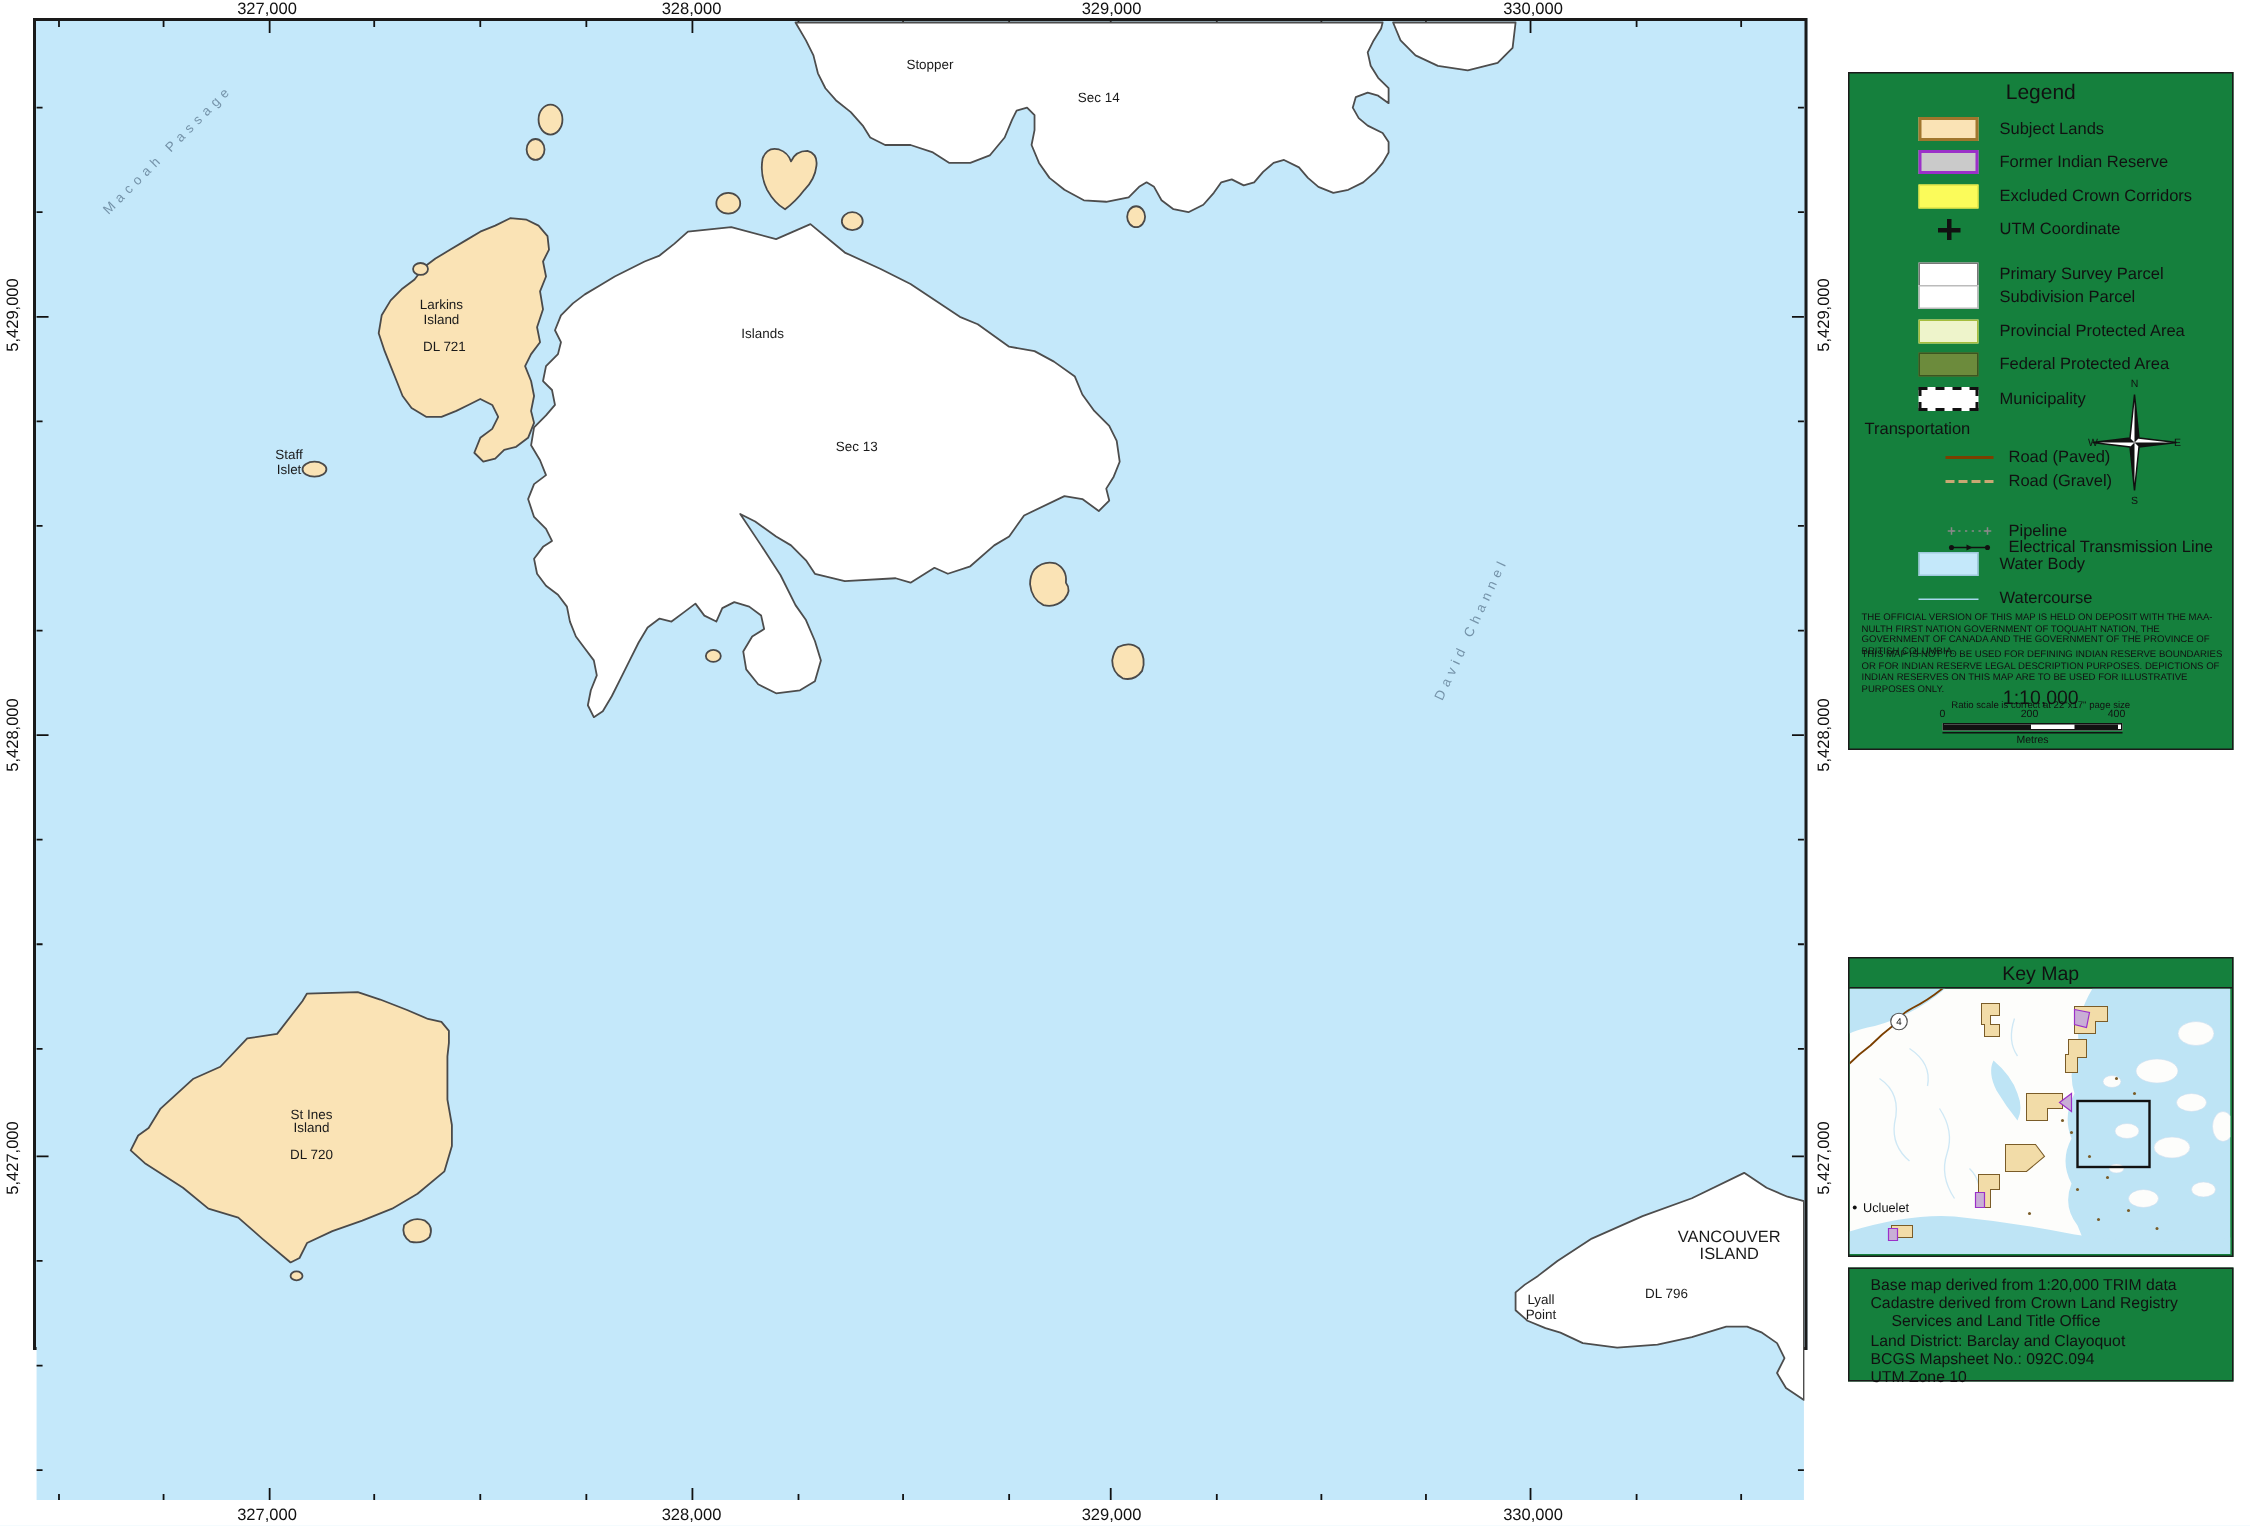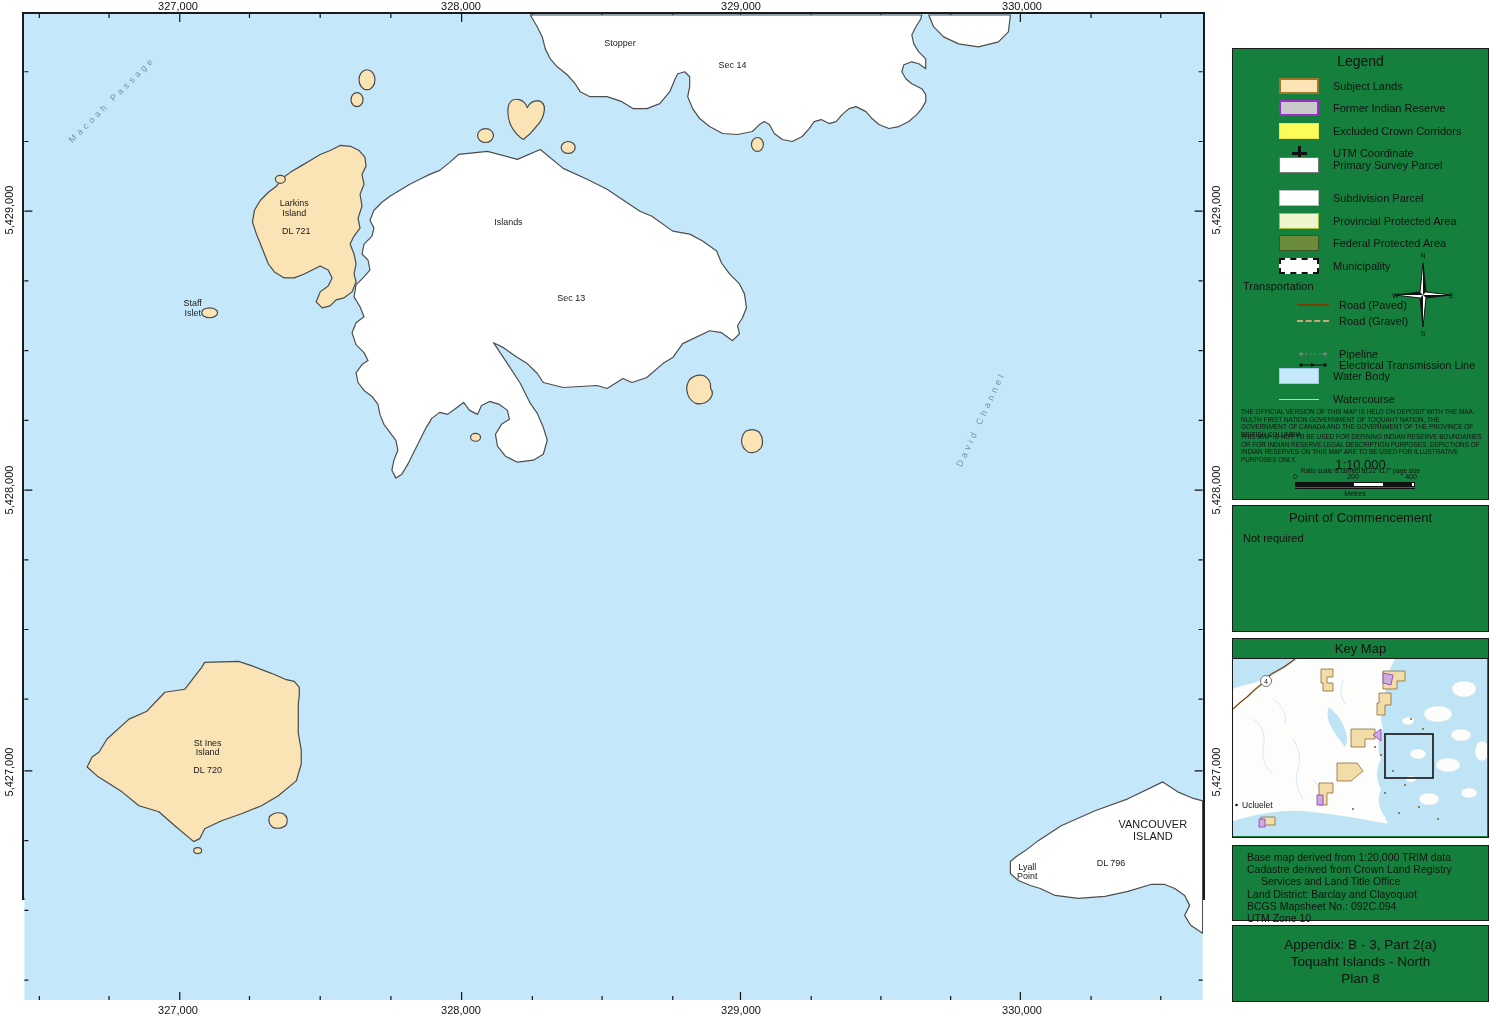--- a/index.html
+++ b/index.html
@@ -177,21 +177,21 @@
       <span class="lbl">Former Indian Reserve</span>
     </div>
     <div class="lrow" style="top:73px;">
       <div class="sw sw-excluded"></div>
       <span class="lbl">Excluded Crown Corridors</span>
     </div>
     <div class="lrow" style="top:95px;">
       <div class="sw sw-utm"></div>
       <span class="lbl">UTM Coordinate</span>
     </div>
-    <div class="lrow" style="top:107px;">
+    <div class="lrow" style="top:125px;">
       <div class="sw sw-primary"></div>
       <span class="lbl">Primary Survey Parcel</span>
     </div>
     <div class="lrow" style="top:140px;">
       <div class="sw sw-subdiv"></div>
       <span class="lbl">Subdivision Parcel</span>
     </div>
     <div class="lrow" style="top:163px;">
       <div class="sw sw-prov"></div>
       <span class="lbl">Provincial Protected Area</span>
@@ -266,24 +266,20 @@
         <span style="left:116px;">400</span>
       </div>
       <div class="sb-bar">
         <div class="sb-seg" style="left:0;width:58px;"></div>
         <div class="sb-seg" style="left:87px;width:29px;"></div>
       </div>
       <div class="sb-unit">Metres</div>
     </div>
   </div>
 
-  <div class="panel poc-box">
-    <div class="poc-title">Point of Commencement</div>
-    <div class="poc-body">Not required</div>
-  </div>
 
   <div class="panel keymap-box">
     <div class="km-title">Key Map</div>
     <div class="km-map">
       <svg width="254" height="177" viewBox="0 0 254 177">
         <rect width="254" height="177" fill="#fdfdfb"></rect>
 
         <g fill="#BEE4F5" stroke="none">
           <path d="M0,0 H64 Q52,10 40,16 Q24,24 12,26 Q4,28 0,30 Z"></path>
           <path d="M162,0 Q150,20 153,38 Q145,55 150,70 Q142,85 148,100 Q140,115 148,130 Q142,145 152,158 Q156,168 160,177 H254 V0 Z"></path>
@@ -359,21 +355,14 @@
     <div class="base-lines">
       <div>Base map derived from 1:20,000 TRIM data</div>
       <div>Cadastre derived from Crown Land Registry</div>
       <div class="indent">Services and Land Title Office</div>
       <div>Land District: Barclay and Clayoquot</div>
       <div>BCGS Mapsheet No.: 092C.094</div>
       <div>UTM Zone 10</div>
     </div>
   </div>
 
-  <div class="panel appx-box">
-    <div class="appx">
-      <div>Appendix:  B - 3, Part 2(a)</div>
-      <div>Toquaht Islands - North</div>
-      <div>Plan 8</div>
-    </div>
-  </div>
 
 </div>
 
 </body></html>

